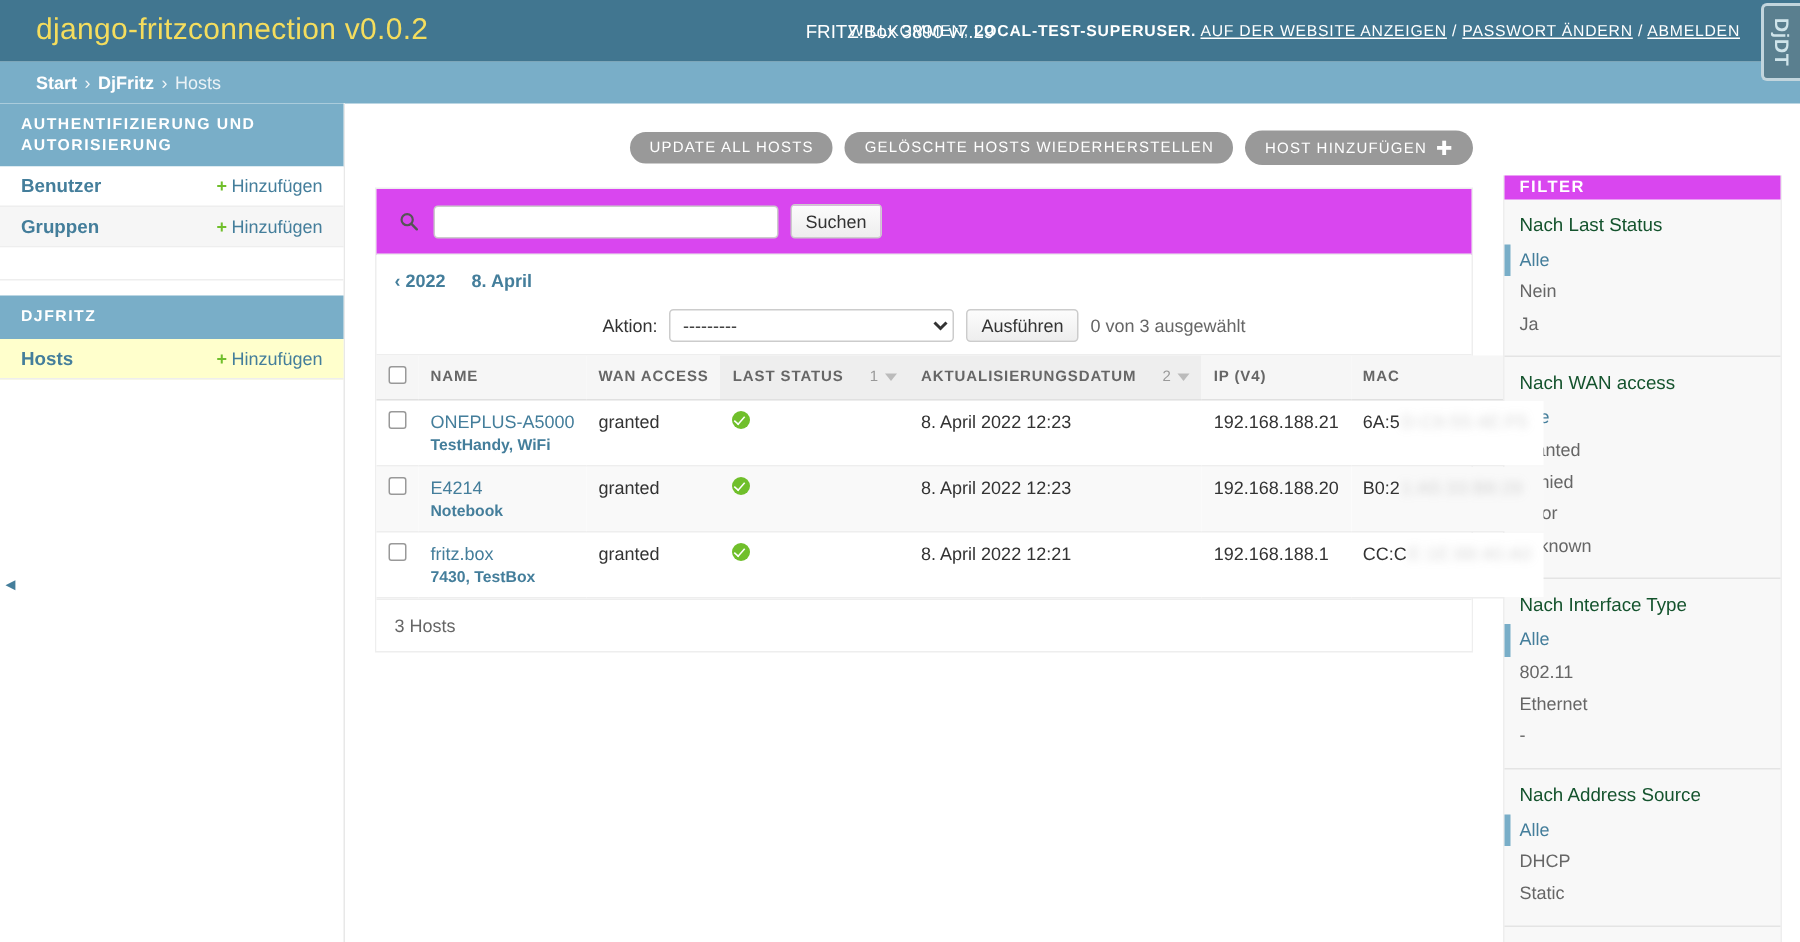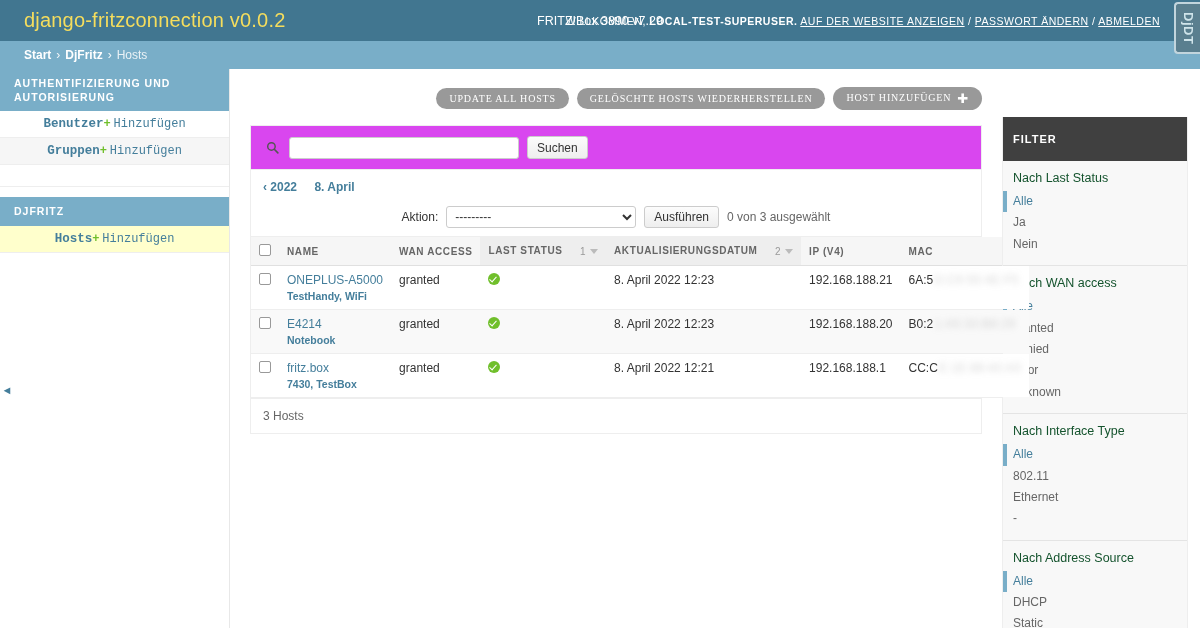--- a/index.html
+++ b/index.html
@@ -113,26 +113,25 @@
     font-size: 10.5px;
     font-weight: bold;
     letter-spacing: 1px;
     text-transform: uppercase;
     padding: 7px 14px;
     line-height: 1.35;
   }
   .nav-row {
     display: flex;
     align-items: center;
-    justify-content: center;
+    justify-content: space-between;
     padding: 6px 14px;
     border-bottom: 1px solid #eee;
     background: #fff;
     font-size: 12.5px;
-    font-family: Liberation Mono, monospace;
   }
   .nav-row.alt { background: #f6f6f6; }
   .nav-row.current { background: #ffc; }
   .nav-row .model-link {
     color: #447e9b;
     font-weight: bold;
     text-decoration: none;
   }
   .nav-row .addlink {
     color: #447e9b;
@@ -184,23 +183,22 @@
     background: #999;
     color: #fff;
     border-radius: 15px;
     padding: 5px 13px;
     font-size: 10px;
     letter-spacing: .8px;
     text-transform: uppercase;
     text-decoration: none;
     white-space: nowrap;
     display: inline-flex;
-    align-items: flex-start;
+    align-items: flex-end;
     gap: 6px;
-    font-family: Liberation Serif, serif;
   }
   .object-tool .tool-plus { font-size: 13px; line-height: 1; }
 
   
   #changelist {
     background: #fff;
     border: 1px solid #eee;
   }
   #toolbar {
     background: #d946ef;
@@ -393,27 +391,27 @@
   #changelist-filter {
     width: 186px;
     flex: 0 0 186px;
     margin: 48px 12px 0 0;
     background: #f8f8f8;
     border: 1px solid #eee;
     border-top: none;
     align-self: flex-start;
   }
   #changelist-filter .filter-head {
-    background: #404040;
+    background: #d946ef;
     color: #fff;
     font-size: 11px;
     font-weight: bold;
     letter-spacing: 1px;
     text-transform: uppercase;
-    padding: 16px 10px;
+    padding: 2px 10px;
   }
   .filter-group { border-bottom: 1px solid #e4e4e4; padding: 8px 0 10px 0; }
   .filter-group:last-child { border-bottom: none; }
   .filter-title {
     font-size: 12.5px;
     color: #14532d;
     padding: 2px 10px 6px 10px;
   }
   .filter-list { list-style: none; margin: 0; padding: 0; }
   .filter-list li {
@@ -620,22 +618,22 @@
     </div>
   </div>
 
   <div id="changelist-filter">
     <div class="filter-head">Filter</div>
 
     <div class="filter-group">
       <div class="filter-title">Nach Last Status</div>
       <ul class="filter-list">
         <li class="selected"><a>Alle</a></li>
+        <li><a>Nein</a></li>
         <li><a>Ja</a></li>
-        <li><a>Nein</a></li>
       </ul>
     </div>
 
     <div class="filter-group">
       <div class="filter-title">Nach WAN access</div>
       <ul class="filter-list">
         <li class="selected"><a>Alle</a></li>
         <li><a>granted</a></li>
         <li><a>denied</a></li>
         <li><a>error</a></li>

